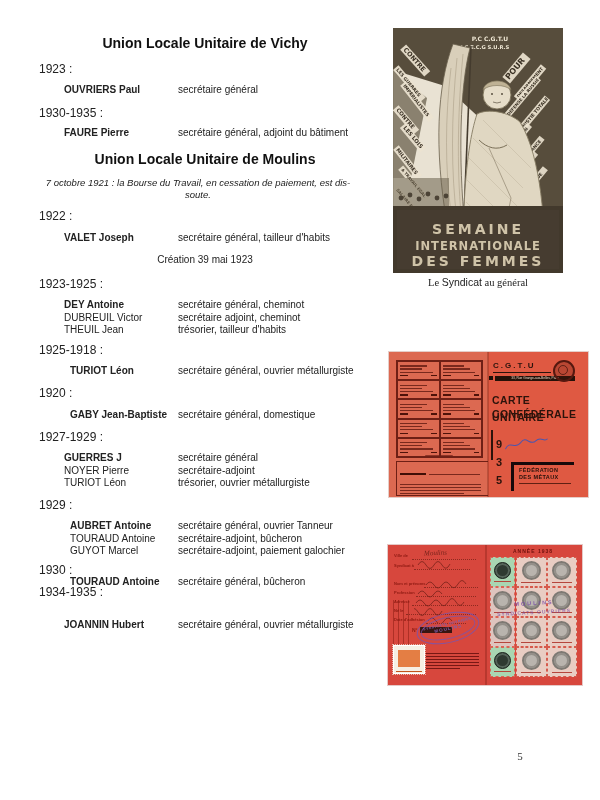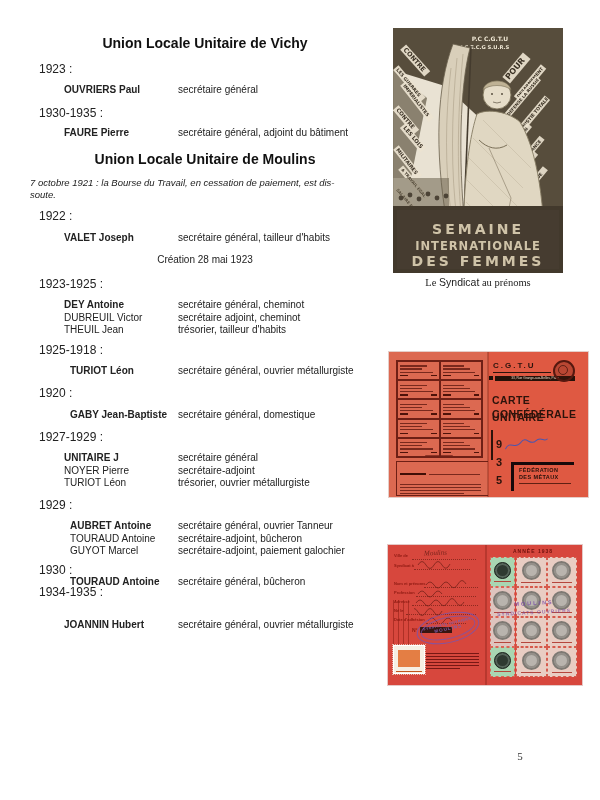--- a/index.html
+++ b/index.html
@@ -5,21 +5,21 @@
   html,body{margin:0;padding:0;}
   body{width:600px;height:800px;background:#ffffff;font-family:"Liberation Sans",sans-serif;color:#1a1a1a;position:relative;overflow:hidden;}
   .abs{position:absolute;}
   
   .h1{position:absolute;left:25px;width:360px;text-align:center;font-weight:bold;font-size:14px;color:#111;}
   .period{position:absolute;left:39px;font-size:12px;color:#222;}
   .row{position:absolute;left:0;width:390px;height:12px;font-size:10px;color:#222;}
   .row .nm{position:absolute;left:64px;white-space:nowrap;}
   .row .rl{position:absolute;left:178px;white-space:nowrap;}
   .bold{font-weight:bold;}
-  .note{position:absolute;left:30px;width:360px;text-align:left;font-style:italic;font-size:9.5px;color:#222;}
+  .note{position:absolute;left:18px;width:360px;text-align:center;font-style:italic;font-size:9.5px;color:#222;}
   .cent{position:absolute;left:25px;width:360px;text-align:center;font-size:10px;color:#222;}
   
   .caption{position:absolute;top:276px;left:393px;width:170px;text-align:center;font-size:10.5px;color:#1d1d1d;font-family:"Liberation Serif",serif;}
   .caption .sans{font-family:"Liberation Sans",sans-serif;}
   .pageno{position:absolute;top:750px;left:505px;width:30px;text-align:center;font-size:11px;font-family:"Liberation Serif",serif;color:#333;}
   
   .poster{position:absolute;top:28px;left:393px;width:170px;height:245px;}
   
   .card35{position:absolute;top:352px;left:389px;width:199px;height:145px;background:#dc6951;box-shadow:0 0 0 1px rgba(150,60,40,.25);}
   .card35 .rightpane{position:absolute;left:99px;top:0;width:100px;height:145px;background:#df5942;}
@@ -95,21 +95,21 @@
 
 <div class="h1" style="top:151px">Union Locale Unitaire de Moulins</div>
 <div class="note" style="top:177px">7 octobre 1921 : la Bourse du Travail, en cessation de paiement, est dis-</div>
 <div class="note" style="top:189px">soute.</div>
 
 <div class="period" style="top:209px">1922 :</div>
 <div class="row" style="top:232px">
   <span class="nm bold">VALET Joseph</span>
   <span class="rl">secrétaire général, tailleur d'habits</span>
 </div>
-<div class="cent" style="top:254px">Création 28 mai 1923</div>
+<div class="cent" style="top:254px">Création 39 mai 1923</div>
 
 <div class="period" style="top:277px">1923-1925 :</div>
 <div class="row" style="top:299px">
   <span class="nm bold">DEY Antoine</span>
   <span class="rl">secrétaire général, cheminot</span>
 </div>
 <div class="row" style="top:311.5px">
   <span class="nm">DUBREUIL Victor</span>
   <span class="rl">secrétaire adjoint, cheminot</span>
 </div>
@@ -125,21 +125,21 @@
 </div>
 
 <div class="period" style="top:386px">1920 :</div>
 <div class="row" style="top:409px">
   <span class="nm bold" style="left:70px">GABY Jean-Baptiste</span>
   <span class="rl">secrétaire général, domestique</span>
 </div>
 
 <div class="period" style="top:430px">1927-1929 :</div>
 <div class="row" style="top:452px">
-  <span class="nm bold">UNITAIRE J</span>
+  <span class="nm bold">GUERRES J</span>
   <span class="rl">secrétaire général</span>
 </div>
 <div class="row" style="top:464.5px">
   <span class="nm">NOYER Pierre</span>
   <span class="rl">secrétaire-adjoint</span>
 </div>
 <div class="row" style="top:477px">
   <span class="nm">TURIOT Léon</span>
   <span class="rl">trésorier, ouvrier métallurgiste</span>
 </div>
@@ -277,21 +277,21 @@
   <rect x="0" y="178" width="170" height="67" fill="#42392c"></rect>
   <rect x="4" y="182" width="162" height="59" fill="#4a4033" opacity=".6"></rect>
   <text x="85" y="206" text-anchor="middle" font-size="14" font-weight="bold" letter-spacing="3" fill="#cfc3a8" font-family="DejaVu Sans, sans-serif">SEMAINE</text>
   <text x="85" y="222" text-anchor="middle" font-size="11.5" font-weight="bold" letter-spacing="1" fill="#cfc3a8" font-family="DejaVu Sans, sans-serif">INTERNATIONALE</text>
   <text x="85" y="238" text-anchor="middle" font-size="14" font-weight="bold" letter-spacing="3" fill="#cfc3a8" font-family="DejaVu Sans, sans-serif">DES FEMMES</text>
 </svg>
 
 <div class="caption">
   <span>Le</span>
   <span class="sans">Syndicat</span>
-  <span>au prénoms</span>
+  <span>au général</span>
 </div>
 
 <div class="card35">
 
   <div class="tbl">
     <div class="cell">
         <i class="ml w75"></i>
         <i class="ml w60"></i>
         <i class="ml w90"></i>
         <span class="lerow">

